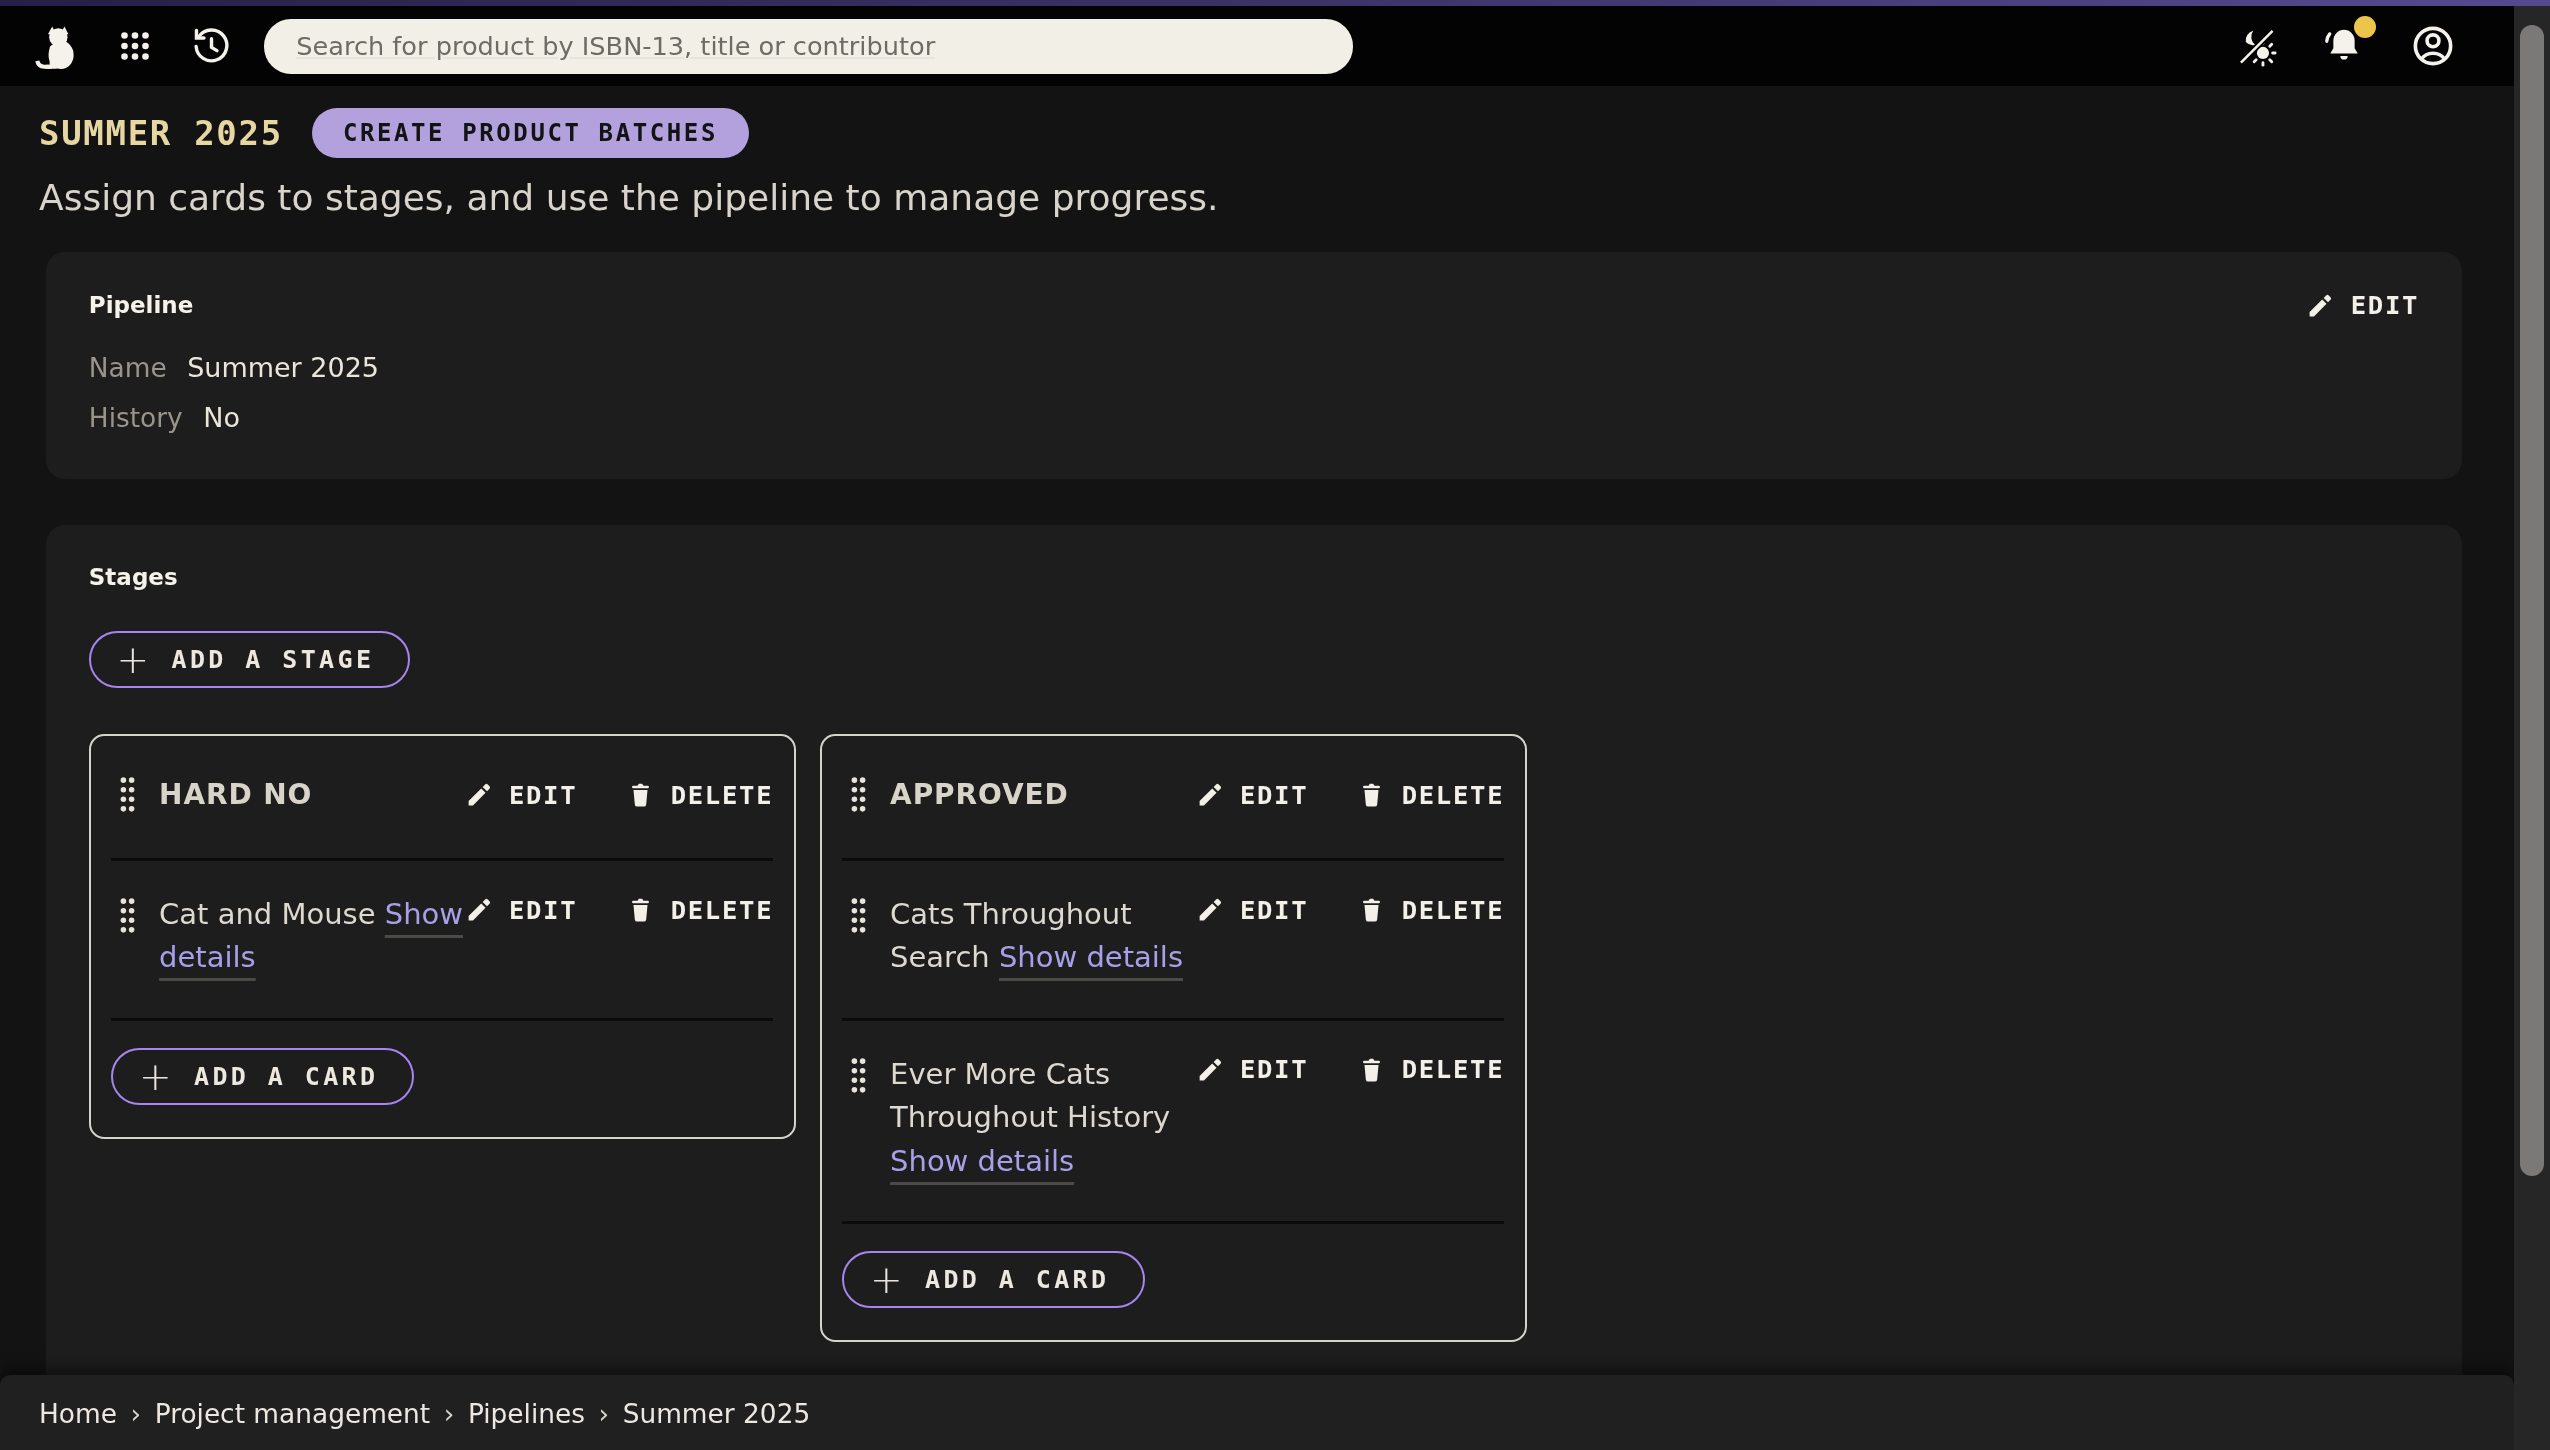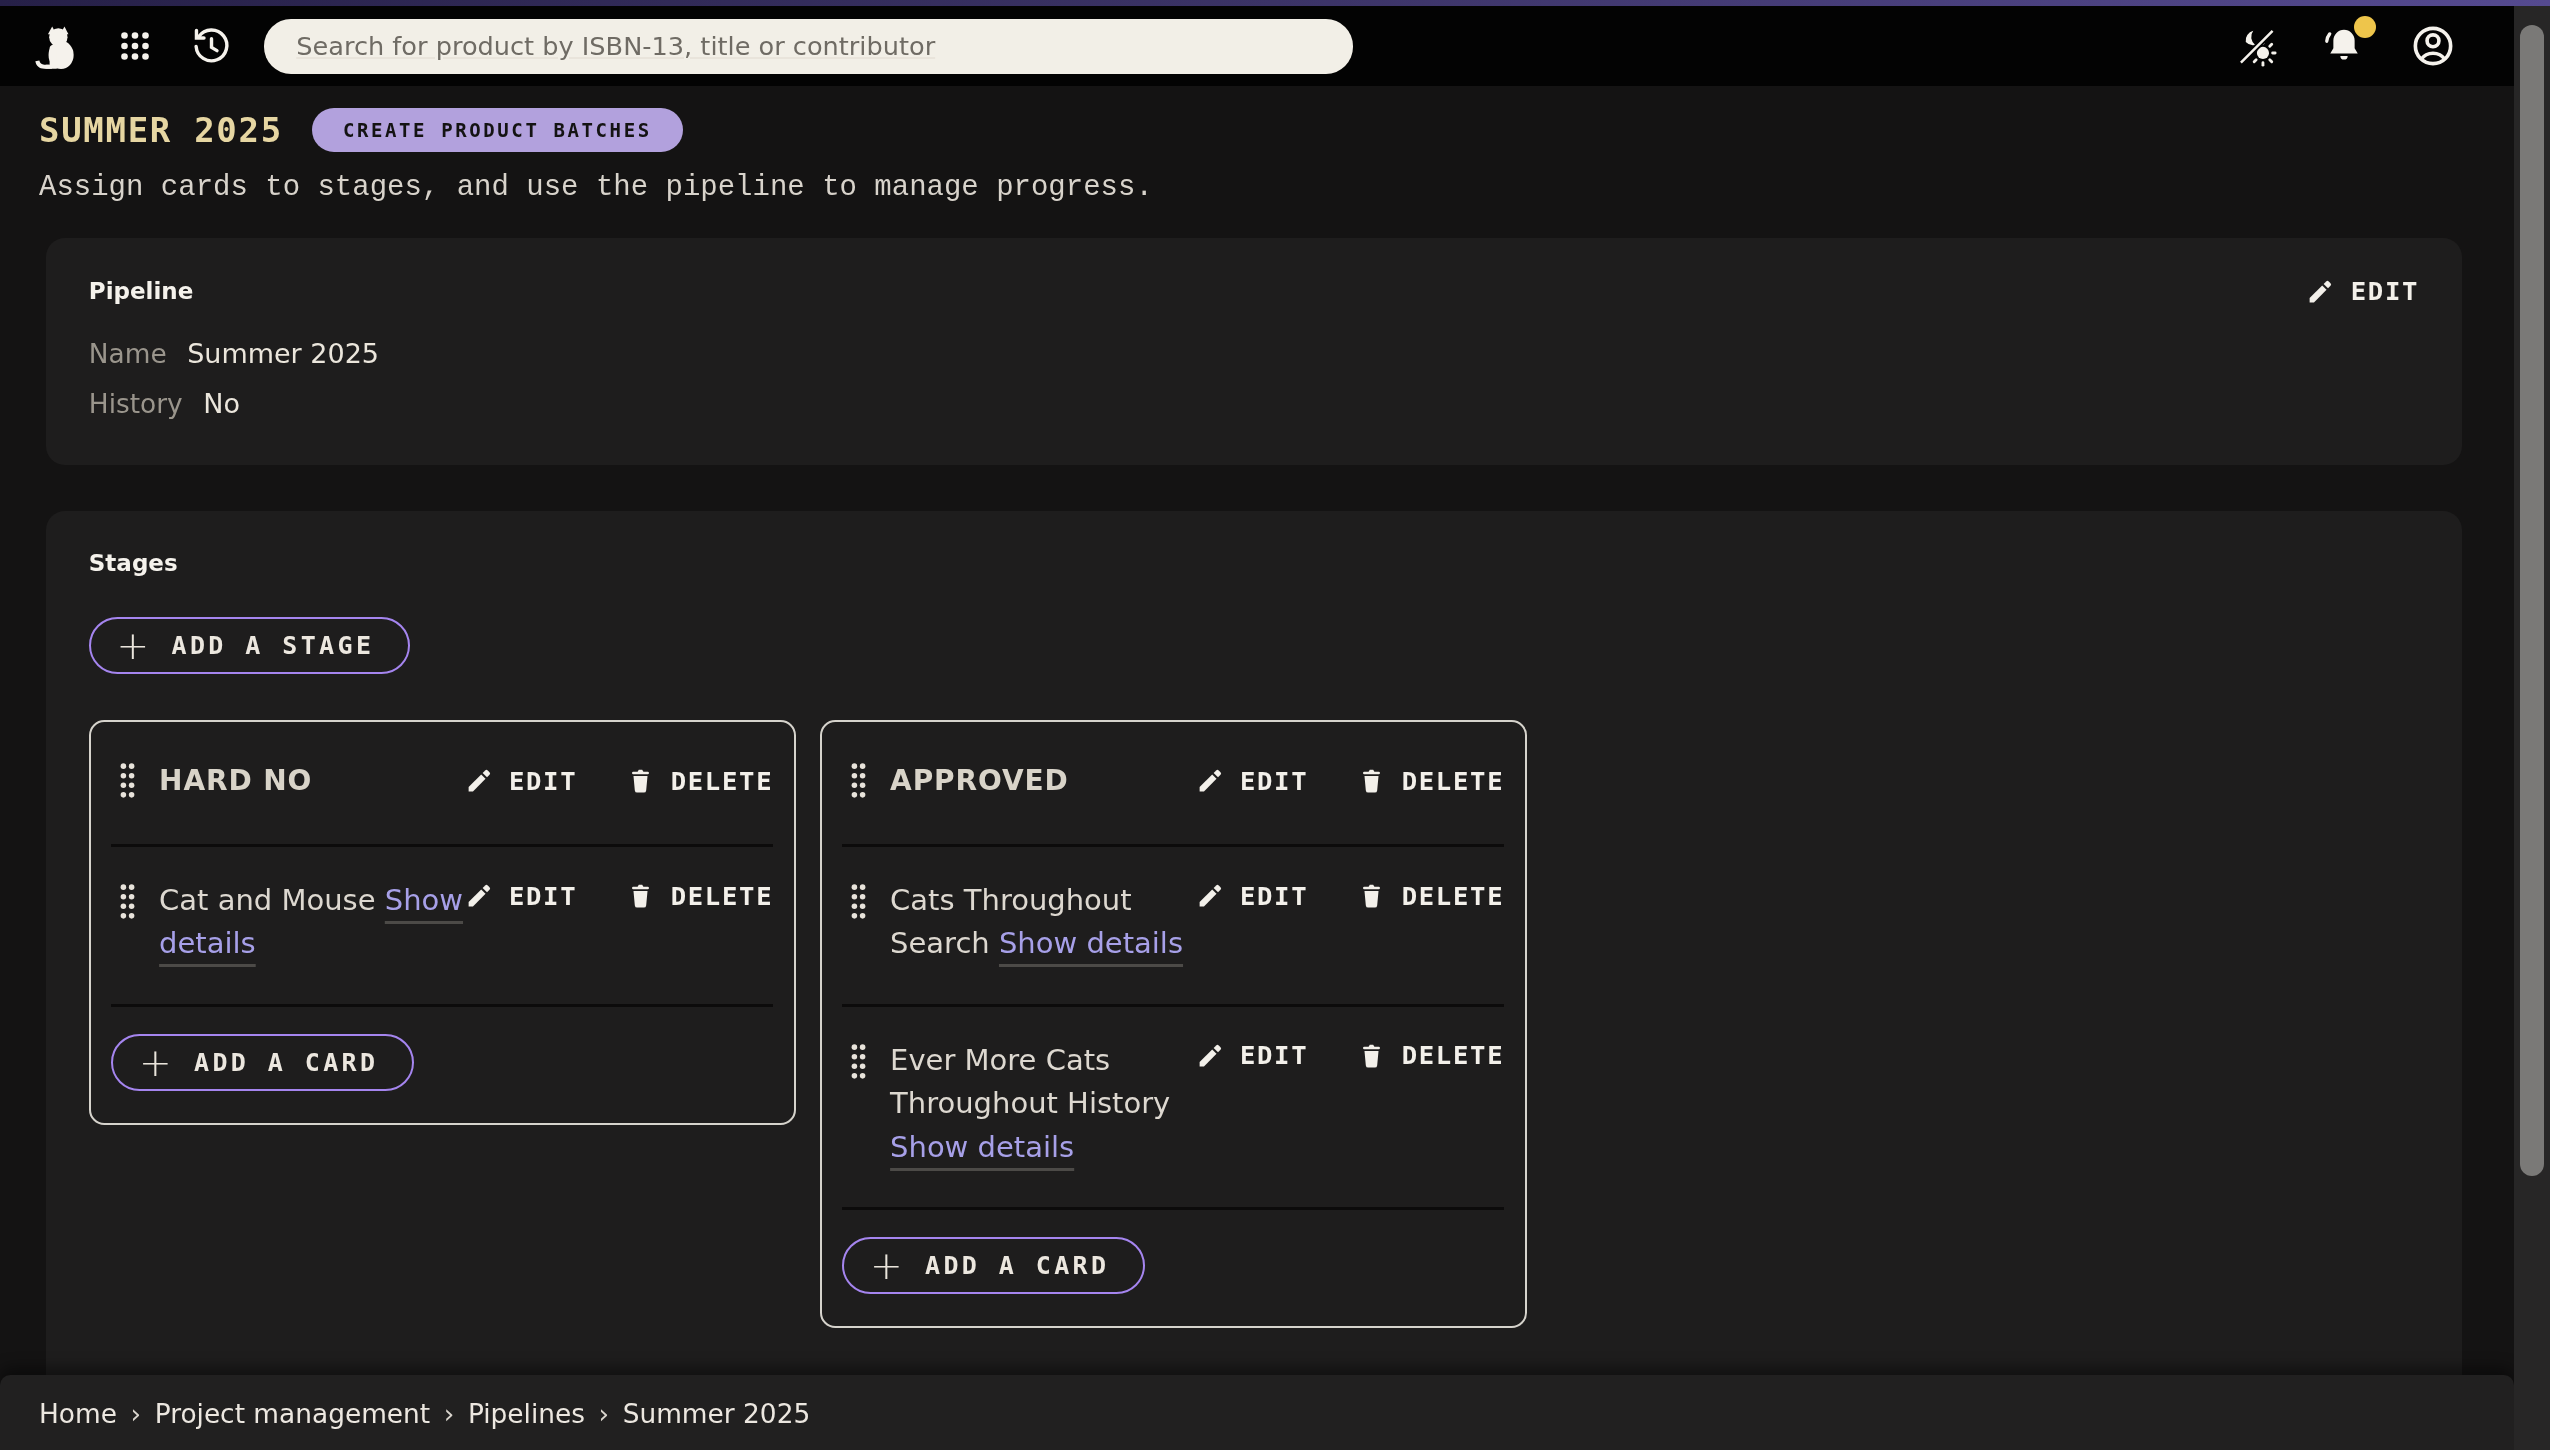--- a/index.html
+++ b/index.html
@@ -47,24 +47,24 @@
   .scrollbar-thumb { position:absolute; top:19px; left:6px; width:24px; height:1151px;
     border-radius:12px; background:#7a7977; }
 
   
   .main { padding:0 81px 0 39px; }
   .title-row { margin-top:22px; display:flex; align-items:center; gap:29px; }
   h1.page-title { font-size:34px; font-weight:bold; letter-spacing:1.7px; color:#e6d6a2; }
   .pill-btn {
     background:#b2a1dd; color:#141313; border:none; cursor:pointer;
     font-family:"DejaVu Sans Mono", monospace; font-weight:bold;
-    font-size:19px; letter-spacing:2.6px;
+    font-size:24px; letter-spacing:2.6px;
     padding:11px 31px; border-radius:38px;
   }
-  .subtitle { margin-top:19px; font-size:29px; color:#d8d3cb;font-family:Liberation Mono, monospace; }
+  .subtitle { margin-top:19px; font-size:36px; color:#d8d3cb; }
 
   .panel { background:#1e1d1d; border-radius:19px; margin:0 6.8px 0 6.8px; }
   .pipeline-panel { margin-top:34px; padding:38px 43px 46px 43px; }
   .panel-header { display:flex; align-items:center; justify-content:space-between; }
   h2.panel-title { font-size:23px; font-weight:bold; color:#f5f2ec; }
 
   .ghost-btn {
     background:none; border:none; cursor:pointer;
     display:inline-flex; align-items:center; gap:15.3px;
     font-family:"DejaVu Sans Mono", monospace; font-weight:bold;

